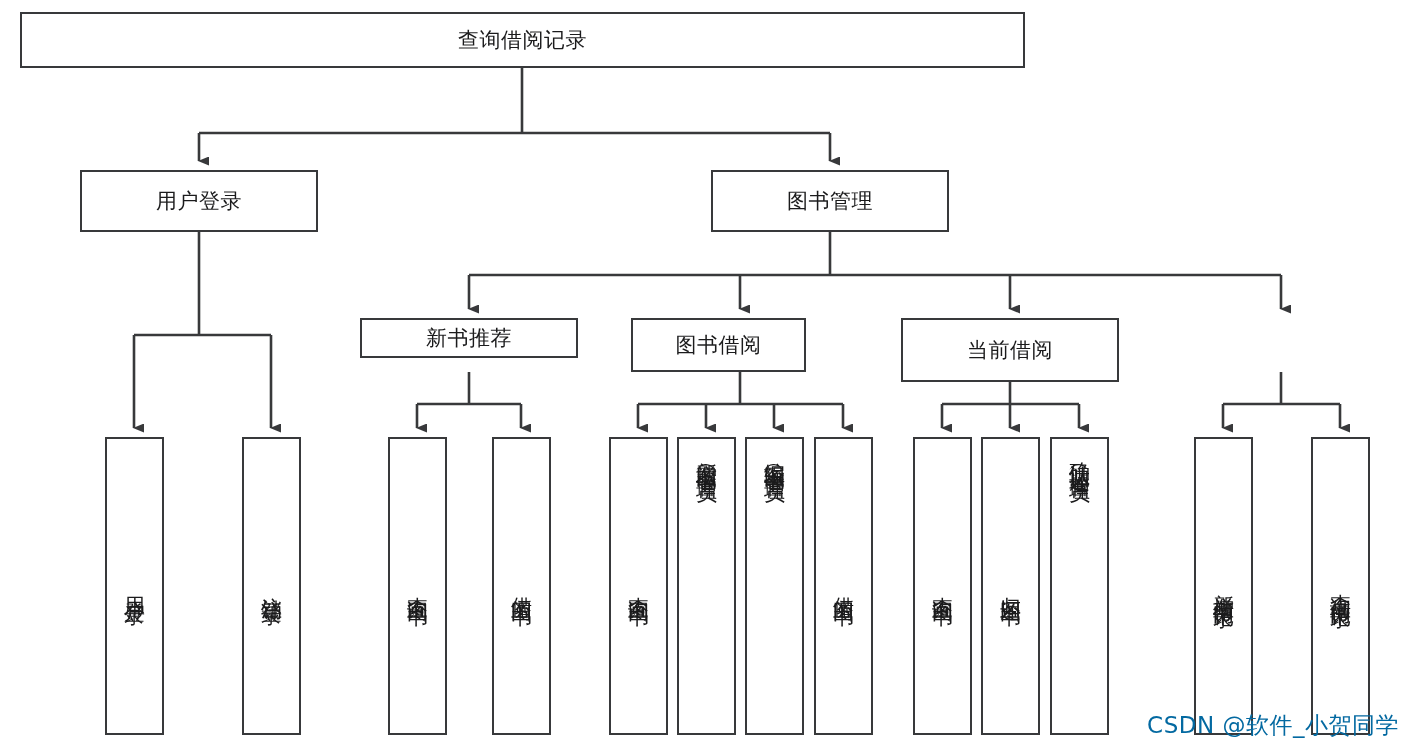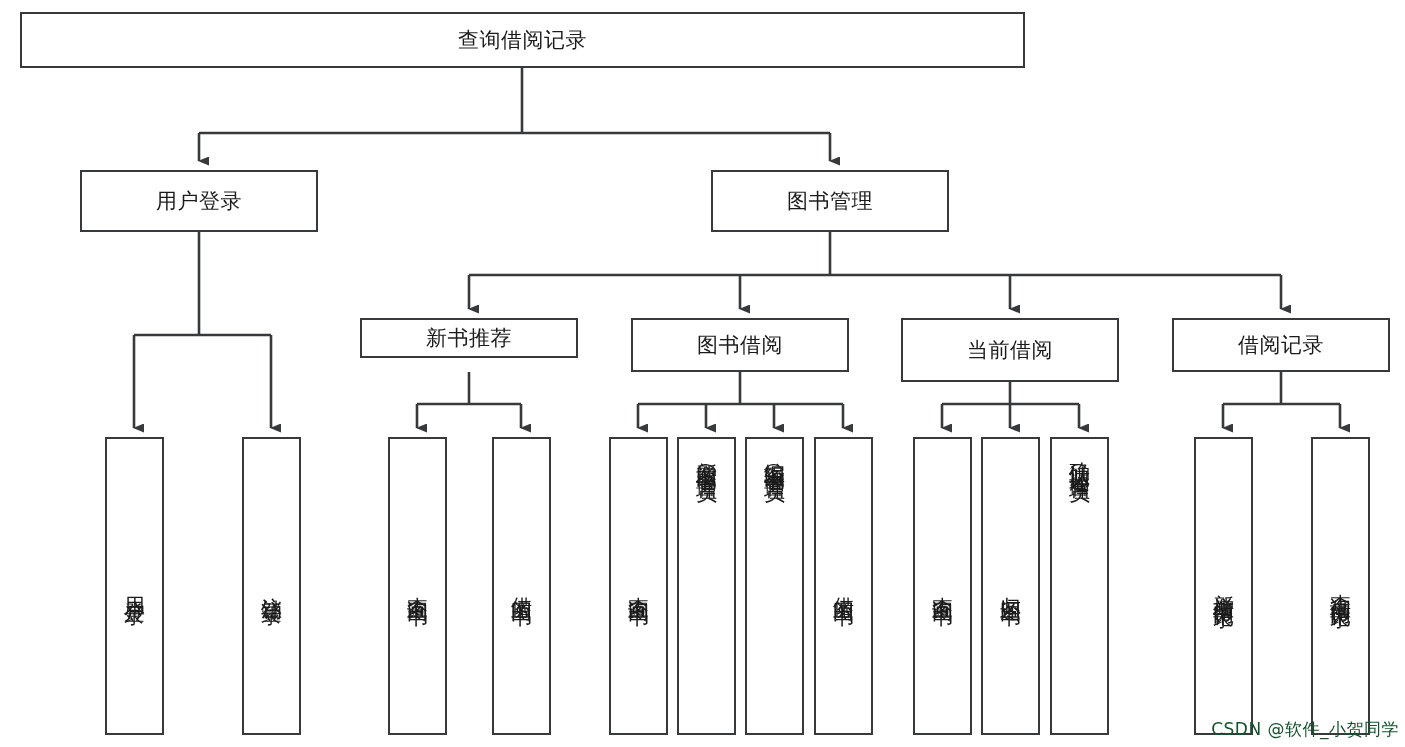--- a/index.html
+++ b/index.html
@@ -57,22 +57,22 @@
     white-space: nowrap;
   }
   .node.vertical.centered {
     align-items: center;
     padding-top: 0;
   }
   .watermark {
     position: absolute;
     right: 6px;
     bottom: 6px;
-    font-size: 17px;
-    color: #14532d;
+    font-size: 23px;
+    color: #0369a1;
     letter-spacing: 0.5px;
     white-space: nowrap;
     pointer-events: none;
   }
 </style>
 </head>
 <body>
 
 <div id="diagram-root">
 
@@ -135,31 +135,28 @@
   </div>
 
   <div class="node horizontal" style="left:711px; top:170px; width:238px; height:62px;font-family:Liberation Serif, serif;">
     <span class="node-label">图书管理</span>
   </div>
 
   <div class="node horizontal" style="left:360px; top:318px; width:218px; height:40px;">
     <span class="node-label">新书推荐</span>
   </div>
 
-  <div class="node horizontal" style="left:631px; top:318px; width:218px; height:54px;">
+  <div class="node horizontal" style="left:631px; top:318px; width:175px; height:54px;">
     <span class="node-label">图书借阅</span>
   </div>
 
   <div class="node horizontal" style="left:901px; top:318px; width:218px; height:64px;">
     <span class="node-label">当前借阅</span>
   </div>
 
-  <div class="node horizontal" style="left:1172px; top:318px; width:218px; height:54px;">
-    <span class="node-label">借阅记录</span>
-  </div>
 
   <div class="node vertical centered" style="left:105px; top:437px; width:59px; height:298px;">
     <span class="node-label">用户登录</span>
   </div>
 
   <div class="node vertical centered" style="left:242px; top:437px; width:59px; height:298px;">
     <span class="node-label">注销登录</span>
   </div>
 
   <div class="node vertical centered" style="left:388px; top:437px; width:59px; height:298px;">

